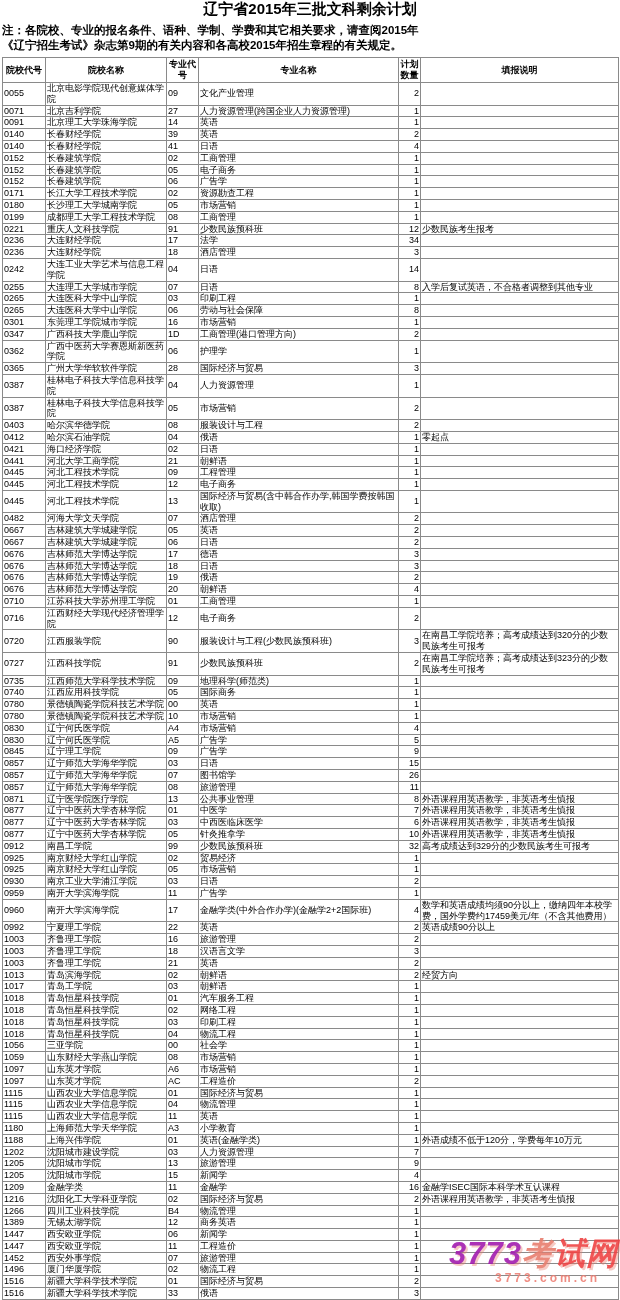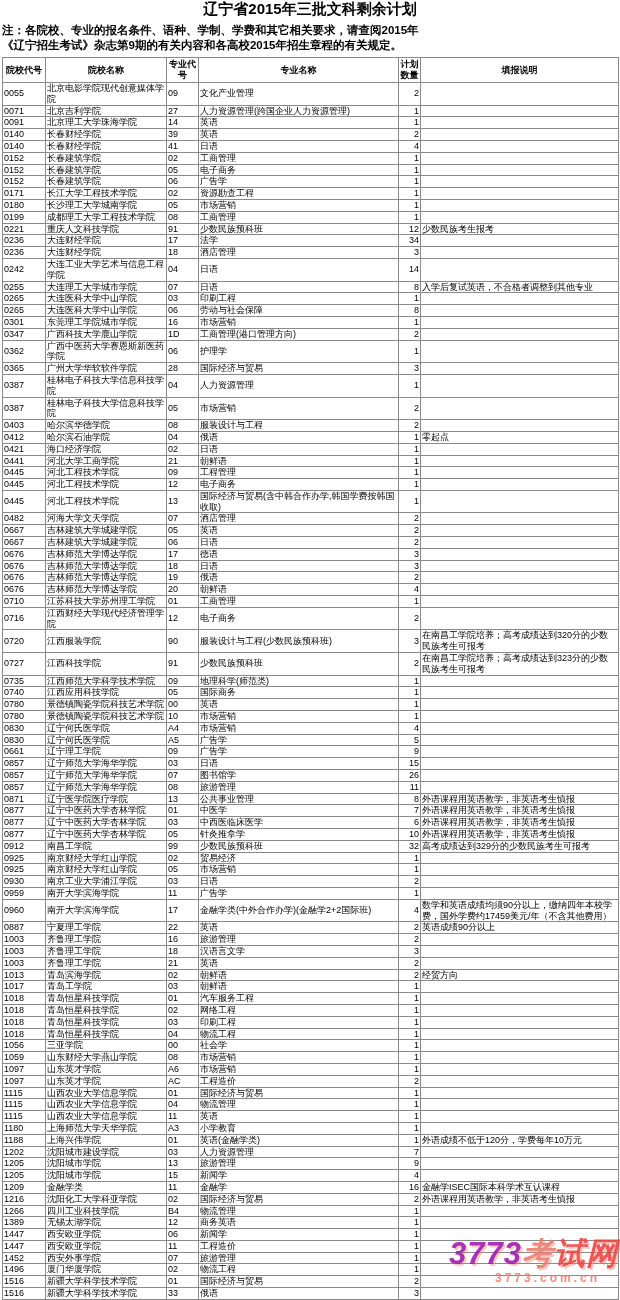--- a/index.html
+++ b/index.html
@@ -428,21 +428,21 @@
         </tr>
         <tr>
           <td class="c0">0830</td>
           <td class="c1">辽宁何氏医学院</td>
           <td class="c2">A5</td>
           <td class="c3">广告学</td>
           <td class="c4">5</td>
           <td class="c5"></td>
         </tr>
         <tr>
-          <td class="c0">0661</td>
+          <td class="c0">0845</td>
           <td class="c1">辽宁理工学院</td>
           <td class="c2">09</td>
           <td class="c3">广告学</td>
           <td class="c4">9</td>
           <td class="c5"></td>
         </tr>
         <tr>
           <td class="c0">0857</td>
           <td class="c1">辽宁师范大学海华学院</td>
           <td class="c2">03</td>
@@ -540,21 +540,21 @@
         </tr>
         <tr>
           <td class="c0">0960</td>
           <td class="c1">南开大学滨海学院</td>
           <td class="c2">17</td>
           <td class="c3">金融学类(中外合作办学)(金融学2+2国际班)</td>
           <td class="c4">4</td>
           <td class="c5">数学和英语成绩均须90分以上，缴纳四年本校学费，国外学费约17459美元/年（不含其他费用）</td>
         </tr>
         <tr>
-          <td class="c0">0887</td>
+          <td class="c0">0992</td>
           <td class="c1">宁夏理工学院</td>
           <td class="c2">22</td>
           <td class="c3">英语</td>
           <td class="c4">2</td>
           <td class="c5">英语成绩90分以上</td>
         </tr>
         <tr>
           <td class="c0">1003</td>
           <td class="c1">齐鲁理工学院</td>
           <td class="c2">16</td>

